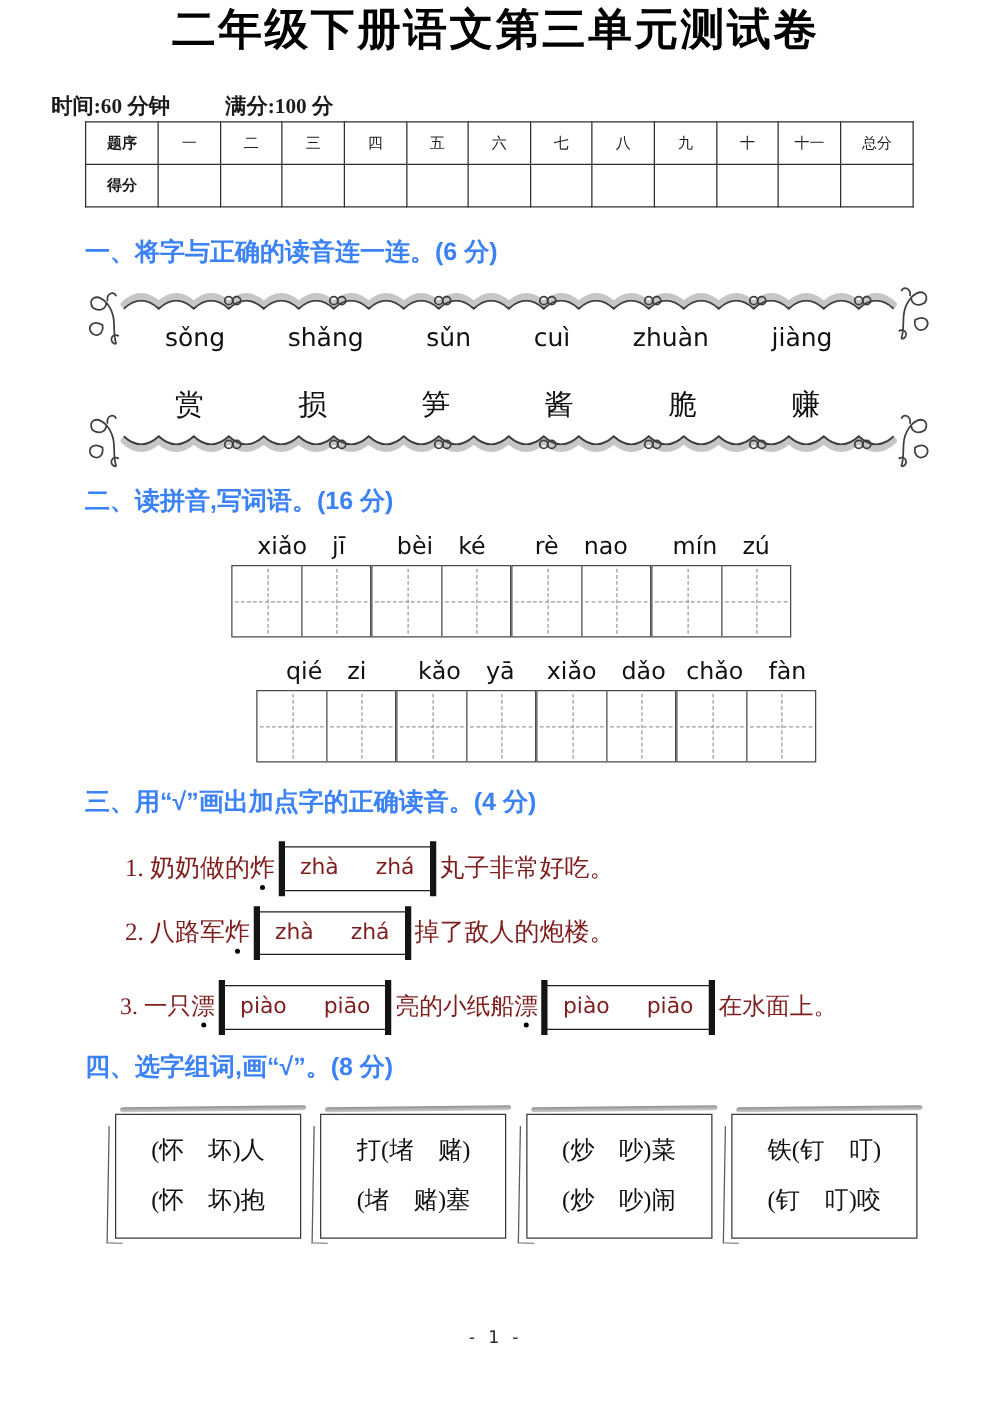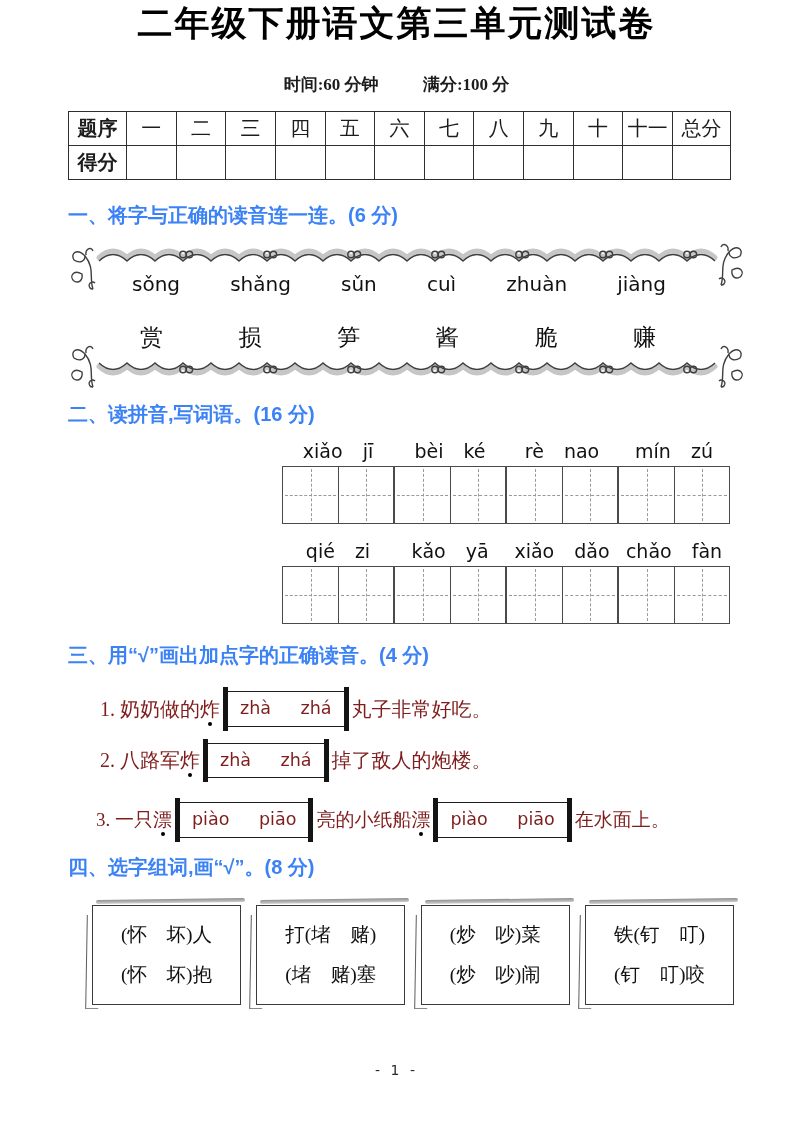--- a/index.html
+++ b/index.html
@@ -3,25 +3,25 @@
 <meta charset="utf-8">
 <style>
   * { margin:0; padding:0; box-sizing:border-box; }
   html,body { background:#ffffff; }
   body { width:793px; height:1122px; font-family:"Liberation Serif", serif; color:#1c1c1c; }
   .page { position:relative; width:793px; height:1122px; overflow:hidden; background:#fff; }
 
   
   .title { text-align:center; font-family:"Liberation Sans", sans-serif;
            font-weight:bold; font-size:35px; letter-spacing:2px; color:#000; }
-  .meta  { margin-top:26px; text-align:center; font-weight:bold; font-size:17px; }
+  .meta  { margin-top:26px; text-align:left; font-weight:bold; font-size:17px;padding-left:41px; }
   .meta span + span { margin-left:40px; }
 
   
-  table.score { margin:15px 0 0 68px; width:663px; border-collapse:collapse; table-layout:fixed; font-size:20px; }
+  table.score { margin:1px 0 0 68px; width:663px; border-collapse:collapse; table-layout:fixed; font-size:12px; }
   table.score td { border:1.4px solid #2e2e2e; height:34px; text-align:center; vertical-align:middle;
                    font-family:"Liberation Sans", sans-serif; }
   table.score td.lbl { font-weight:bold; }
 
   
   .sec-h { margin-left:68px; font-family:"Liberation Sans", sans-serif; font-weight:bold;
            font-size:20px; color:#3b82f6; }
   .sec-h.s1 { margin-top:22px; }
   .sec-h.s2 { margin-top:20px; }
   .sec-h.s3 { margin-top:18px; }
@@ -37,21 +37,21 @@
   .band1 .leaf-l { left:-28px; top:4px; }
   .band1 .leaf-r { right:-28px; top:0px; transform:scaleX(-1); }
   .band2 .leaf-l { left:-28px; bottom:-8px; }
   .band2 .leaf-r { right:-28px; bottom:-8px; transform:scaleX(-1); }
   .pinyin-row { display:flex; justify-content:space-between; padding:3px 52px 4px 36px;
                 font-family:"DejaVu Sans", sans-serif; font-size:20px; color:#111; }
   .hanzi-row  { display:flex; justify-content:space-between; padding:2px 62px 2px 44px;
                 font-size:23px; color:#111; }
 
   
-  .words-row { display:flex; justify-content:flex-end; width:642px; margin-left:88px; }
+  .words-row { display:flex; justify-content:center; width:642px; margin-left:88px; }
   .words-row.r1 { margin-top:12px; }
   .words-row.r2 { margin-top:16px;padding-left:40px; }
   .wg { text-align:center; }
   .wlabel { font-family:"DejaVu Sans", sans-serif; font-size:19px; word-spacing:14px;
             margin-bottom:4px; color:#111; }
   .gbox { display:flex; border:1.6px solid #4a4a4a; background:#fff; }
   .gcell { position:relative; width:55px; height:56px; }
   .gcell + .gcell { border-left:1.4px solid #4a4a4a; }
   .gcell::before { content:""; position:absolute; left:50%; top:2px; bottom:2px; border-left:1.2px dashed #9a9a9a; }
   .gcell::after  { content:""; position:absolute; top:50%; left:2px; right:2px; border-top:1.2px dashed #9a9a9a; }

